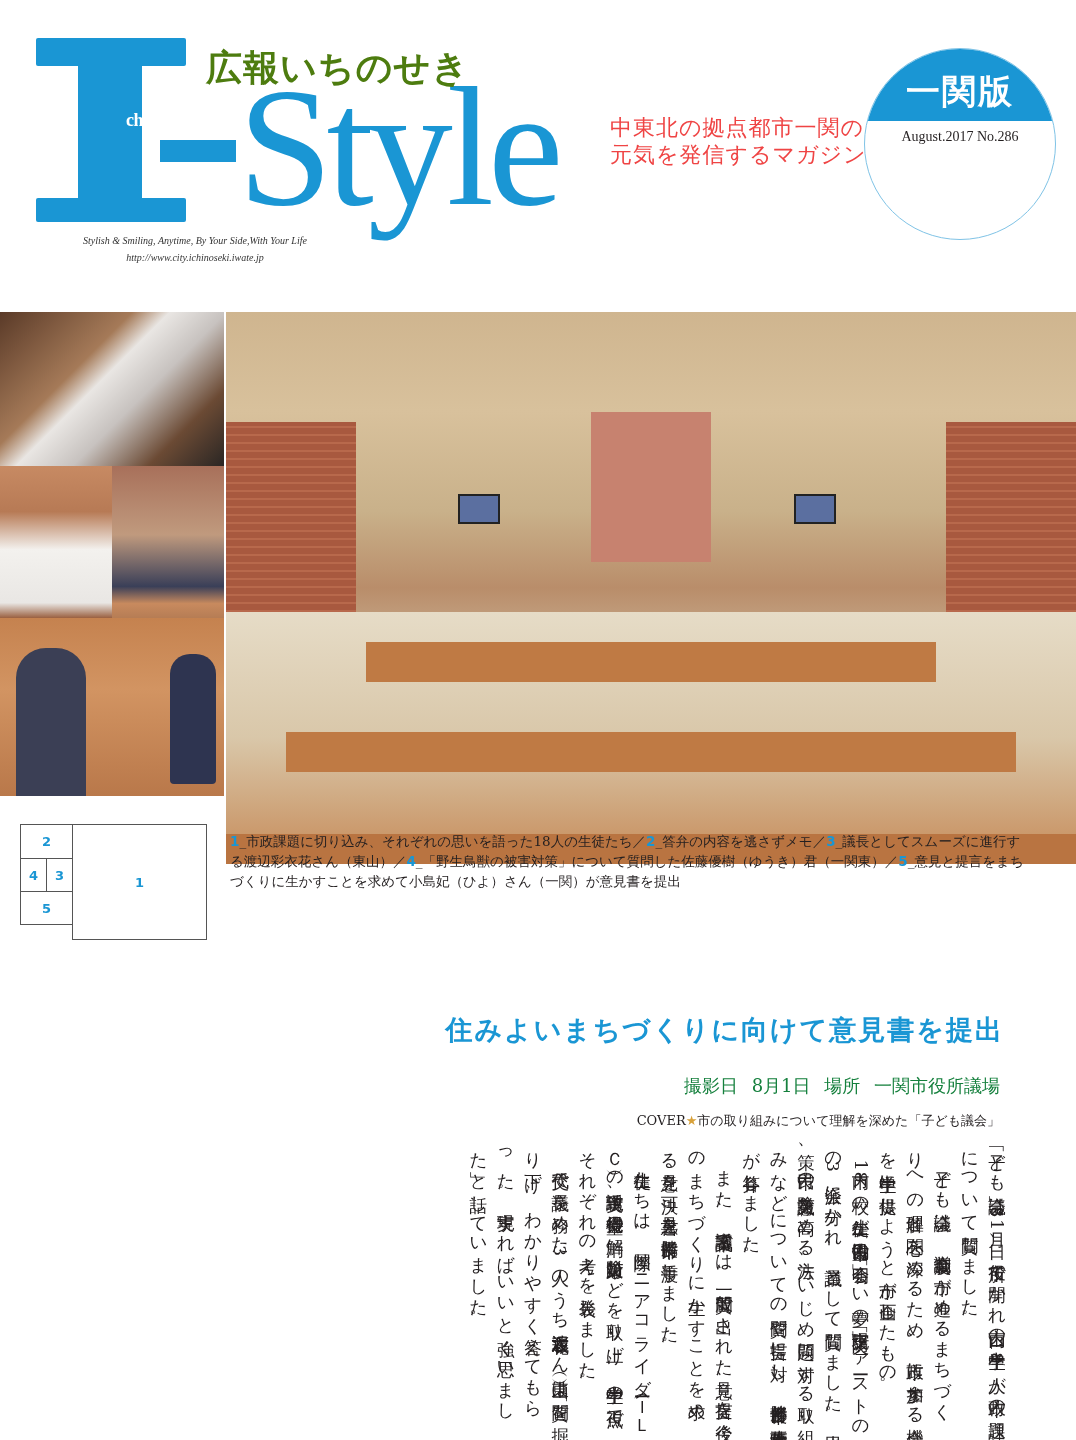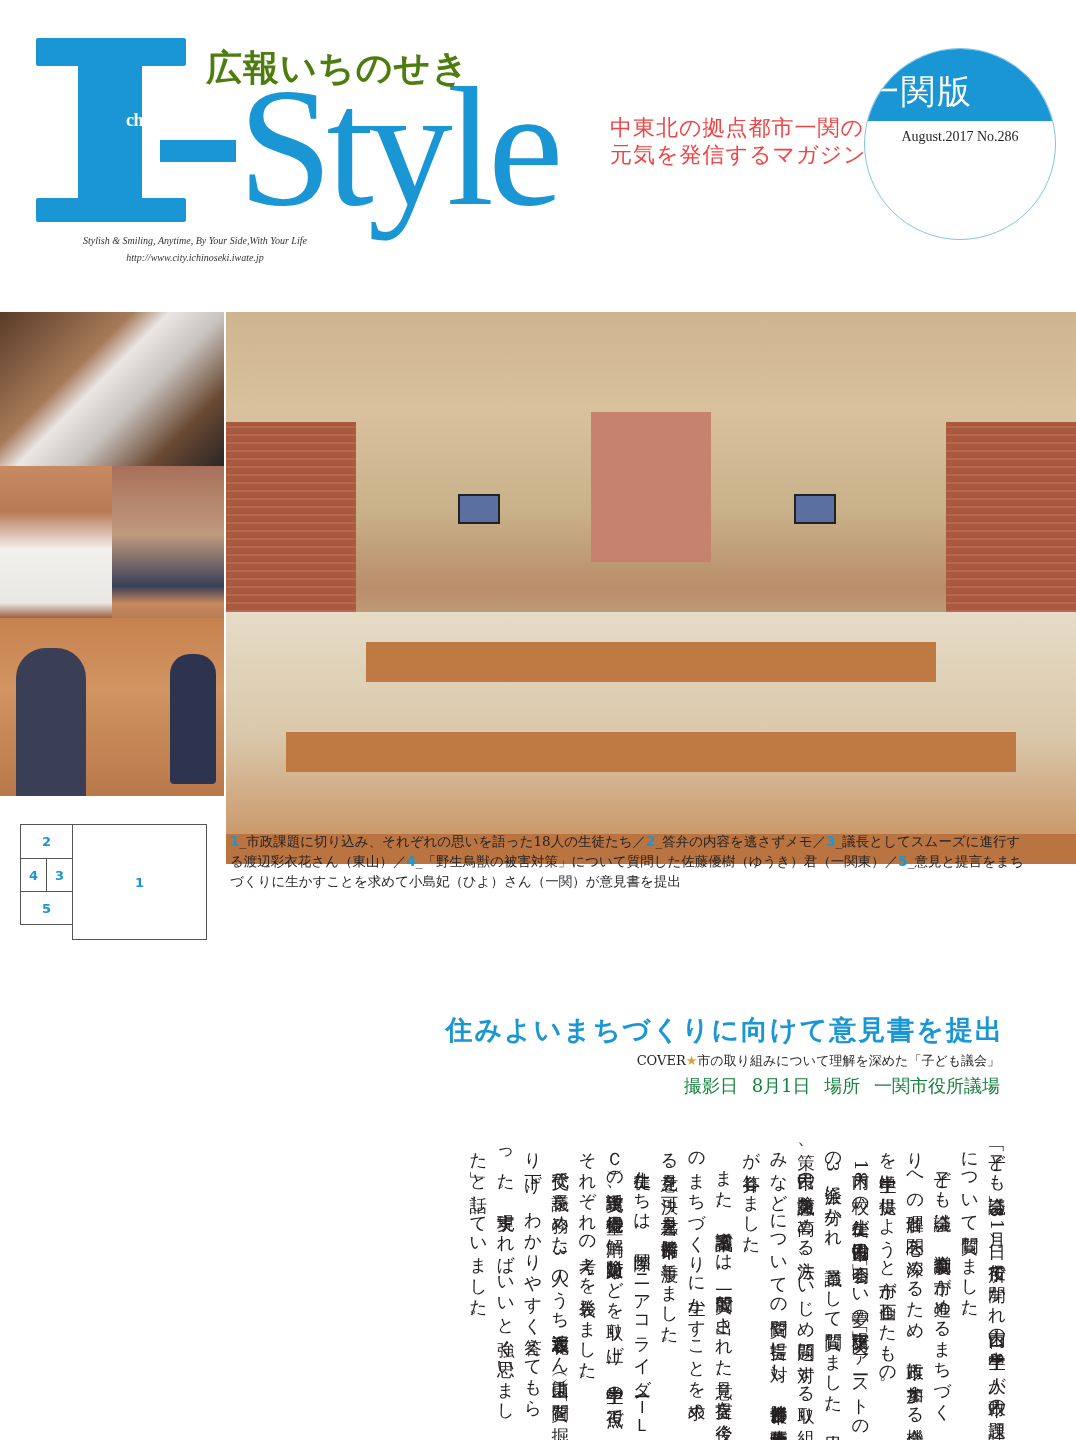--- a/index.html
+++ b/index.html
@@ -15,21 +15,21 @@
   .logo-dash { left: 160px; top: 140px; width: 76px; height: 22px; background:#1a96d4; }
   .logo-chinoseki { left: 126px; top: 110px; font-family: "Liberation Serif", serif; font-weight: bold; font-size: 18px; color:#ffffff; letter-spacing:-0.5px; }
   .logo-style { left: 238px; top: 62px; font-family: "Liberation Serif", serif; font-weight: normal; font-size: 170px; line-height: 170px; color:#1a96d4; letter-spacing:-6px; }
   .logo-koho { left: 206px; top: 44px; font-family: "DejaVu Sans", sans-serif; font-weight: bold; font-size: 36px; color:#4d7c0f; letter-spacing: 1px; }
   .tagline { left: 50px; top: 232px; width: 290px; text-align:center; font-family:"Liberation Serif", serif; font-style: italic; font-size: 10px; line-height: 17px; color:#333; }
 
   .catch { left: 610px; top: 114px; font-family:"DejaVu Sans", sans-serif; font-weight:normal; font-size: 22px; line-height: 27px; color:#ef4444; letter-spacing: 1px; }
 
   .badge { left: 864px; top: 48px; width: 190px; height: 190px; border-radius: 50%; border: 1.5px solid #7fc3e6; overflow: hidden; background:#fff; }
   .badge-top { position:absolute; left:0; top:0; width:100%; height:72px; background:#1a96d4; }
-  .badge-edition { position:absolute; left:0; top:20px; width:100%; font-family:"DejaVu Sans", sans-serif; font-weight:normal; font-size: 34px; color:#fff; letter-spacing: 2px; }
+  .badge-edition { position:absolute; left:0; top:20px; width:100%; text-align:center; font-family:"DejaVu Sans", sans-serif; font-weight:bold; font-size: 34px; color:#fff; letter-spacing: 2px; }
   .badge-issue { position:absolute; left:0; top:80px; width:100%; text-align:center; font-family:"Liberation Serif", serif; font-size: 14px; color:#231f20; }
   .badge-date { position:absolute; left:44px; top:92px; font-family:"Liberation Serif", serif; font-size: 62px; color:#1a96d4; line-height: 90px; }
   .badge-date sup { font-size: 38px; vertical-align: 22px; }
 
   
   .photo { background: #8a5a3a; overflow:hidden; }
   .ph2 { left: 0; top: 312px; width: 224px; height: 154px;
          background: linear-gradient(135deg,#5a3a28 0%,#a57a58 35%,#e9e6e3 45%,#c7c2bf 60%,#6b4a34 80%,#2a2624 100%); }
   .ph4 { left: 0; top: 466px; width: 112px; height: 152px;
          background: linear-gradient(180deg,#c78a63 0%,#b77a55 30%,#f3f1ee 55%,#e9e7e4 90%,#9a6040 100%); }
@@ -52,21 +52,21 @@
   .ph1 .desk-row { position:absolute; height:40px; background:#bf7a44; }
 
   
   .key { left: 20px; top: 824px; }
   .key div { position:absolute; border: 1px solid #555; box-sizing: border-box; font-family:"DejaVu Sans", sans-serif; font-weight:bold; color:#1a96d4; font-size: 13px; display:flex; align-items:center; justify-content:center; }
 
   .captions { left: 230px; top: 831px; width: 800px; font-family:"DejaVu Serif", serif; font-size: 13.5px; line-height: 20px; color:#231f20; }
   .captions .num { color:#1a96d4; font-family:"DejaVu Sans", sans-serif; font-weight:bold; }
 
   .headline { right: 72px; top: 1012px; font-family:"DejaVu Serif", serif; font-weight:bold; font-size: 27px; color:#1a96d4; letter-spacing: 2px; white-space: nowrap; margin-left: 20px; }
-  .cover-line { right: 76px; top: 1052px; font-family:"DejaVu Serif", serif; font-size: 13px; color:#231f20; white-space: nowrap; }
+  .cover-line { right: 76px; top: 1112px; font-family:"DejaVu Serif", serif; font-size: 13px; color:#231f20; white-space: nowrap; }
   .cover-line .star { color:#d8a13a; }
   .shoot-line { right: 76px; top: 1074px; font-family:"DejaVu Serif", serif; font-size: 18px; color:#15803d; white-space: nowrap; word-spacing: 8px; }
 
   .body-text { left: 60px; top: 1140px; width: 950px; height: 290px;
                writing-mode: vertical-rl; font-family:"DejaVu Serif", serif; font-size: 17.5px; line-height: 27.3px; color:#231f20; letter-spacing: 0.8px; }
   .body-text p { margin: 0; text-indent: 1em; }
   .body-text p.first { text-indent: 0; }
 </style>
 </head>
 <body>

